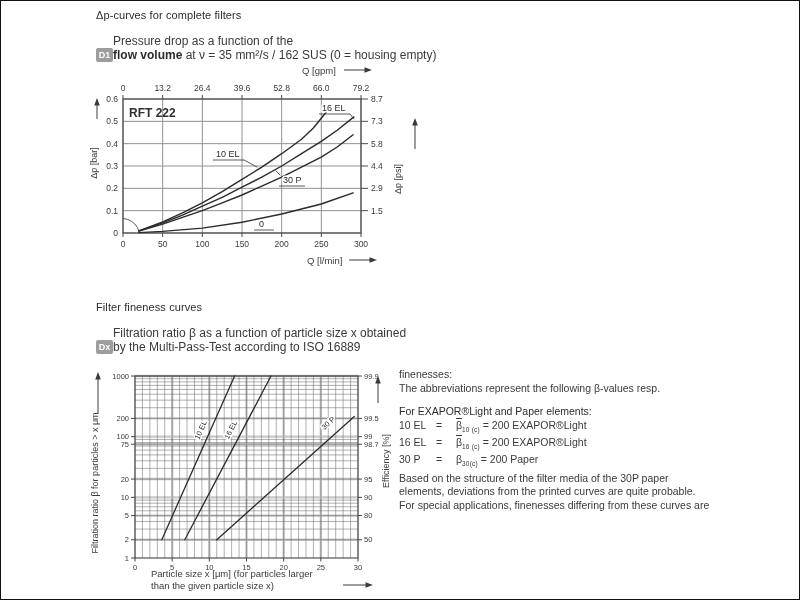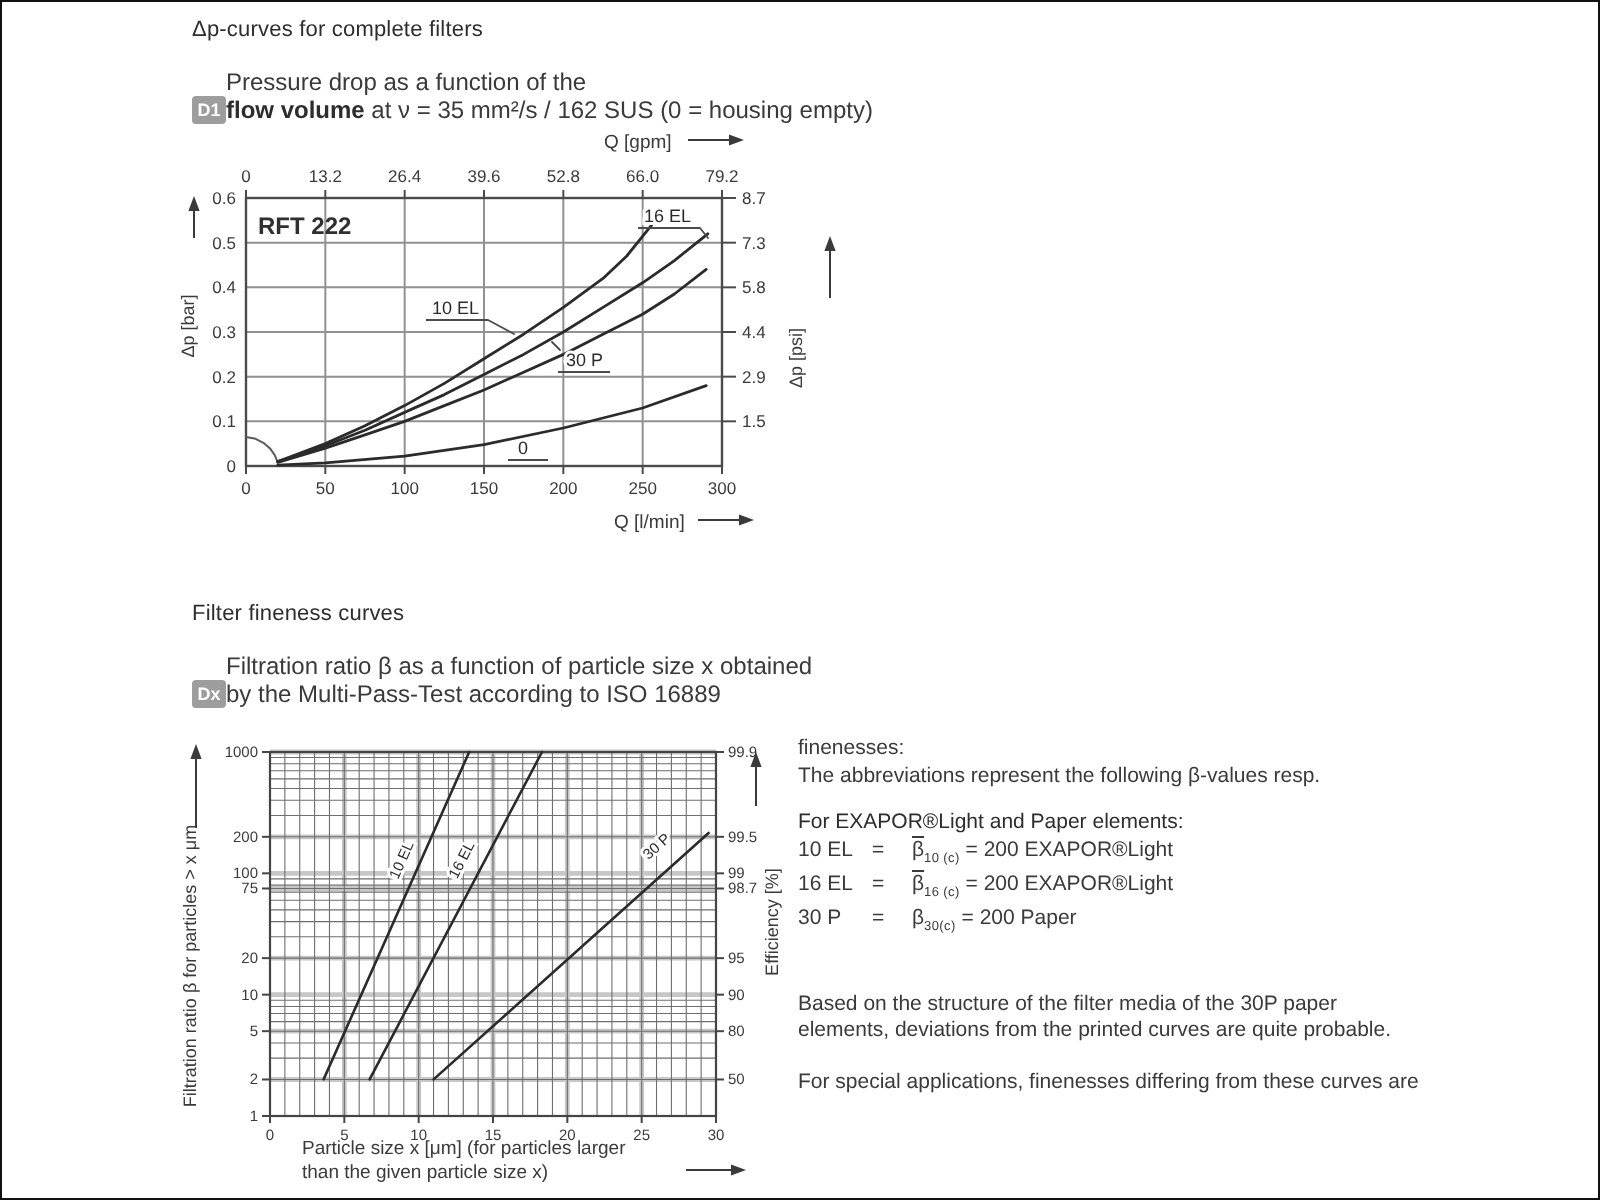--- a/index.html
+++ b/index.html
@@ -18,22 +18,22 @@
   .desc b{color:#2d2d2d}
   .chart{position:absolute}
   svg text{font-family:"Liberation Sans",sans-serif}
   .sidebar{position:absolute;left:398px;top:367px;width:394px;font-size:10.5px;line-height:13.5px}
   .sb-h{font-weight:normal;margin-top:10px;color:#2d2d2d}
   .frow{display:flex;align-items:baseline;line-height:13px}
   .fabbr{width:37px}
   .feq{width:20px}
   .fformula sub{font-size:6.5px;letter-spacing:.2px}
   .overbar{text-decoration:overline}
-  .sb-p2{margin-top:26px}
-  .sb-p3{margin-top:12px}
+  .sb-p2{margin-top:2px}
+  .sb-p3{}
 </style>
 </head>
 <body>
 
 <div class="h1" style="top:8px">Δp-curves for complete filters</div>
 
 <div class="descrow" style="top:34px">
   <span class="badge">D1</span>
   <div class="desc">
     <div>Pressure drop as a function of the</div>

